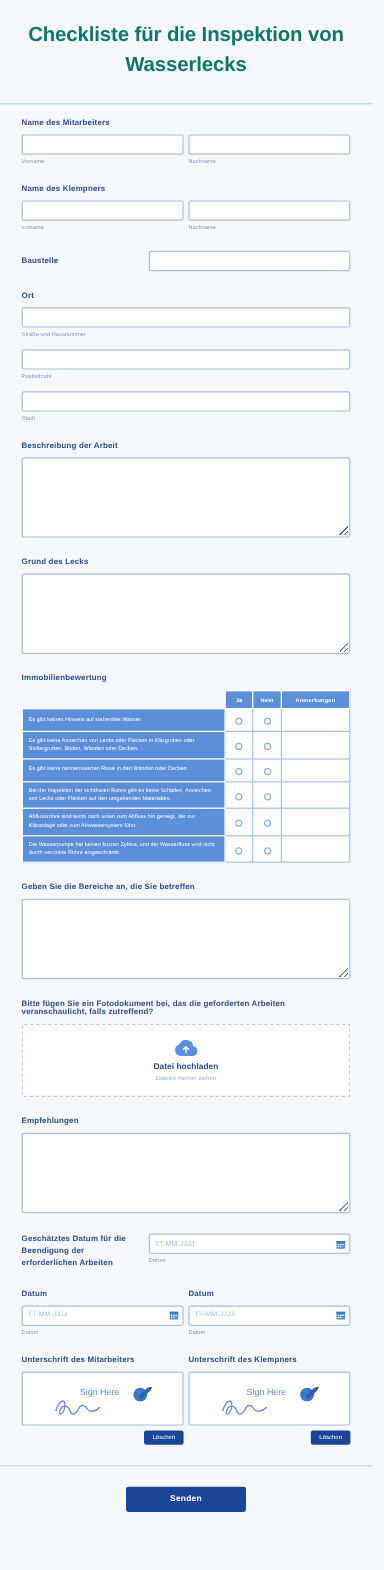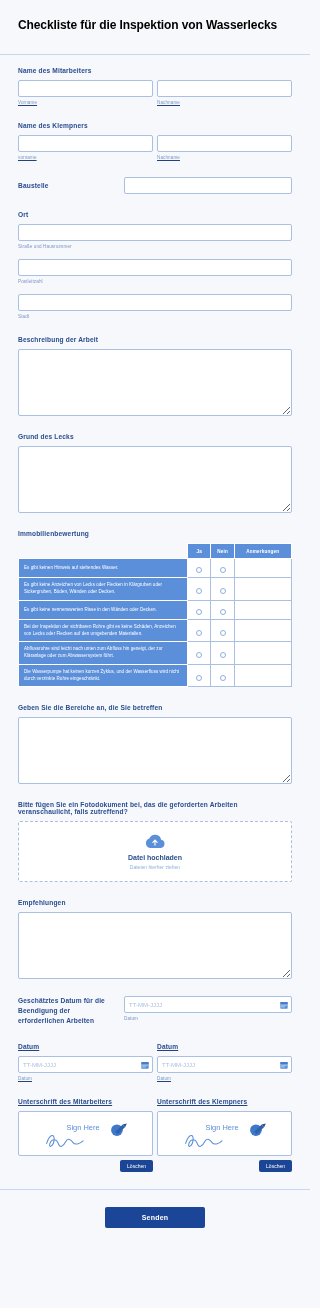--- a/index.html
+++ b/index.html
@@ -13,23 +13,24 @@
     -webkit-font-smoothing: antialiased;
   }
 
   
   .form-header {
     padding: 17px 18px 20px;
     border-bottom: 1px solid #c6d6ee;
     background: #f6f8fc;
   }
   .form-title {
-    font-size: 12px;
+    font-size: 17px;
     font-weight: bold;
-    color: #000000;
+    color: #0f766e;
+    text-align: center;
     line-height: 1.45;
     letter-spacing: -0.1px;
   }
 
   
   .form-body { padding: 12px 18px 0; }
   .field-block { margin-bottom: 17px; }
   .field-label {
     font-size: 6.6px;
     font-weight: bold;
@@ -53,21 +54,21 @@
     background: #ffffff;
     font-family: "Liberation Sans", sans-serif;
     font-size: 6px;
     color: #2a4d8f;
     padding: 0 4px;
     outline: none;
     display: block;
   }
   .txt-input::placeholder { color: #a9c0e2; }
 
-  .two-col { display: flex; gap: 4px; text-decoration: underline; }
+  .two-col { display: flex; gap: 4px; }
   .two-col > div { flex: 1; min-width: 0; }
 
   
   .inline-row { display: flex; align-items: center; gap: 10px; }
   .inline-row .field-label { margin-bottom: 0; width: 96px; flex: none; }
   .inline-row .input-wrap { flex: 1; }
 
   .stacked-input { margin-bottom: 10px; }
   .stacked-input:last-child { margin-bottom: 0; }
 

